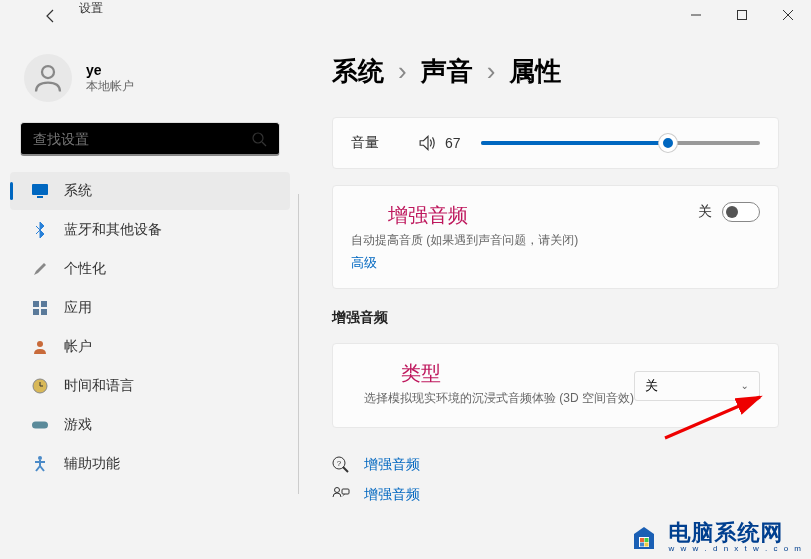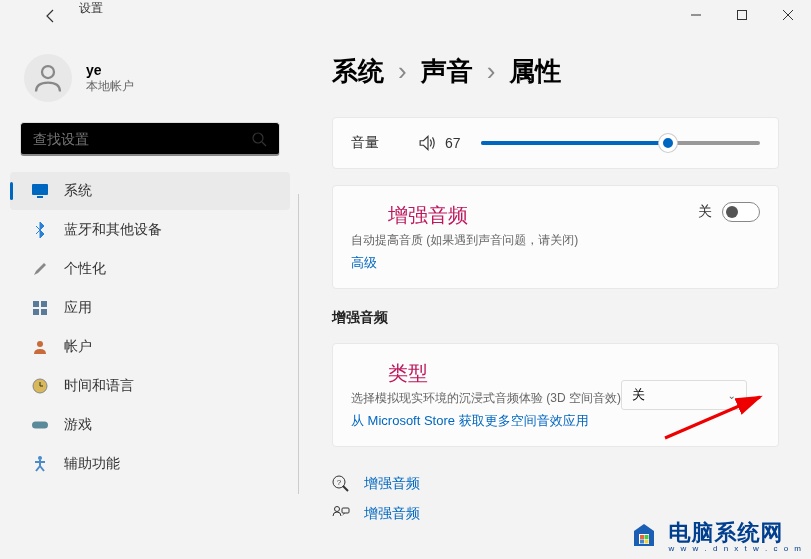--- a/index.html
+++ b/index.html
@@ -53,33 +53,33 @@
     .enhance-title { font-size: 20px; color: #be185d; margin-bottom: 3px; margin-left: 37px; }
     .enhance-sub { font-size: 12px; color: #666; margin-bottom: 4px; }
     .link { font-size: 13px; color: #0067c0; cursor: pointer; }
     .toggle-group { display: flex; align-items: center; gap: 10px; }
     .toggle-label { font-size: 14px; color: #333; }
     .toggle { width: 38px; height: 20px; border-radius: 10px; background: #fff; border: 1px solid #888; position: relative; cursor: pointer; }
     .toggle-knob { position: absolute; left: 3px; top: 3px; width: 12px; height: 12px; border-radius: 50%; background: #555; }
     
     .section-heading { font-size: 14px; font-weight: 600; color: #222; margin-top: 20px; margin-bottom: 8px; }
     
-    .type-row { display: flex; justify-content: flex-start; align-items: center; }
+    .type-row { display: flex; justify-content: flex-end; align-items: center; }
     .type-left { max-width: 300px; }
     .select-box { width: 126px; height: 30px; background: #fcfcfc; border: 1px solid #ddd; border-radius: 3px; display: flex; align-items: center; justify-content: space-between; padding: 0 10px; font-size: 13px; cursor: pointer; }
     .chev { font-size: 10px; color: #666; }
     
     .help-links { margin-top: 22px; }
     .help-link { display: flex; align-items: center; gap: 14px; padding: 6px 0; cursor: pointer; }
     .help-icon { width: 18px; height: 18px; }
     .help-text { font-size: 14px; color: #0067c0; }
     
     .arrow-annotation { position: absolute; left: 660px; top: 393px; pointer-events: none; }
     
-    .watermark { position: absolute; right: 8px; bottom: 6px; display: flex; align-items: flex-start; gap: 11px; }
+    .watermark { position: absolute; right: 8px; bottom: 6px; display: flex; align-items: flex-end; gap: 11px; }
     .watermark-logo { width: 28px; height: 28px; }
     .watermark-text { font-family: "SimHei", sans-serif; font-size: 22px; font-weight: 700; color: #003f8f; letter-spacing: 1px; line-height: 1; }
     .watermark-url { font-size: 8px; color: #003f8f; letter-spacing: 2px; }
   </style>
 </head>
 <body>
 
 <div class="titlebar">
   <div class="back-btn">
     <svg width="16" height="16" viewBox="0 0 16 16">
@@ -248,21 +248,20 @@
       </div>
     </div>
 
     <div class="section-heading">增强音频</div>
 
     <div class="card">
       <div class="type-row">
         <div class="type-left">
           <div class="enhance-title">类型</div>
           <div class="enhance-sub">选择模拟现实环境的沉浸式音频体验 (3D 空间音效)</div>
-          <span class="link">从 Microsoft Store 获取更多空间音效应用</span>
         </div>
         <div class="select-box">
           <span>关</span>
           <span class="chev">⌄</span>
         </div>
       </div>
     </div>
 
     <div class="help-links">
       <div class="help-link">

